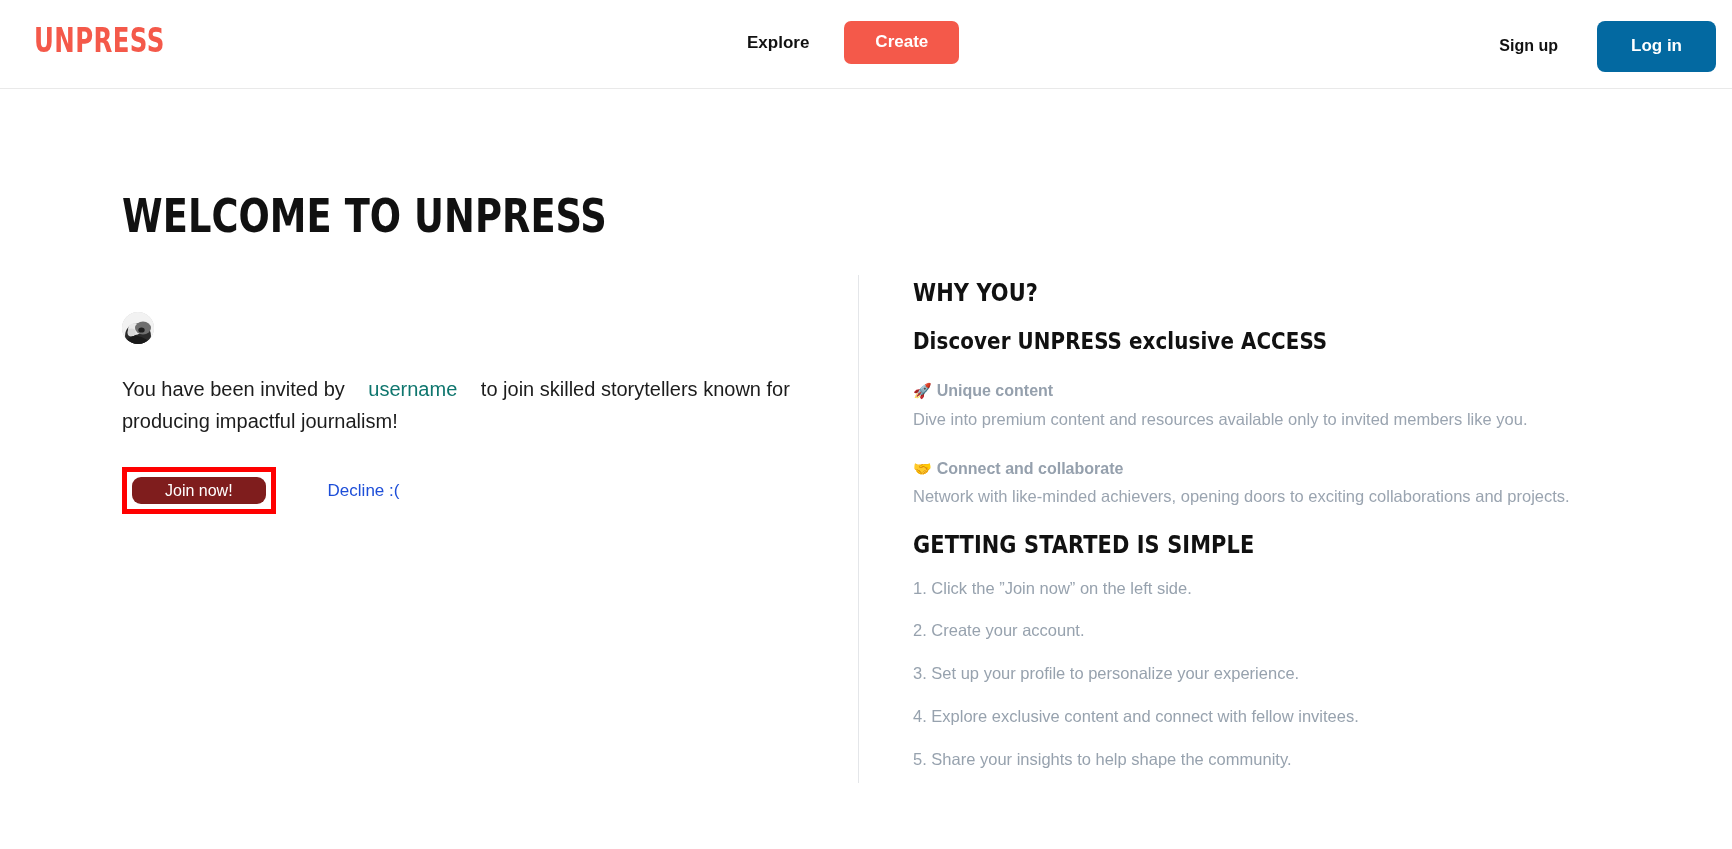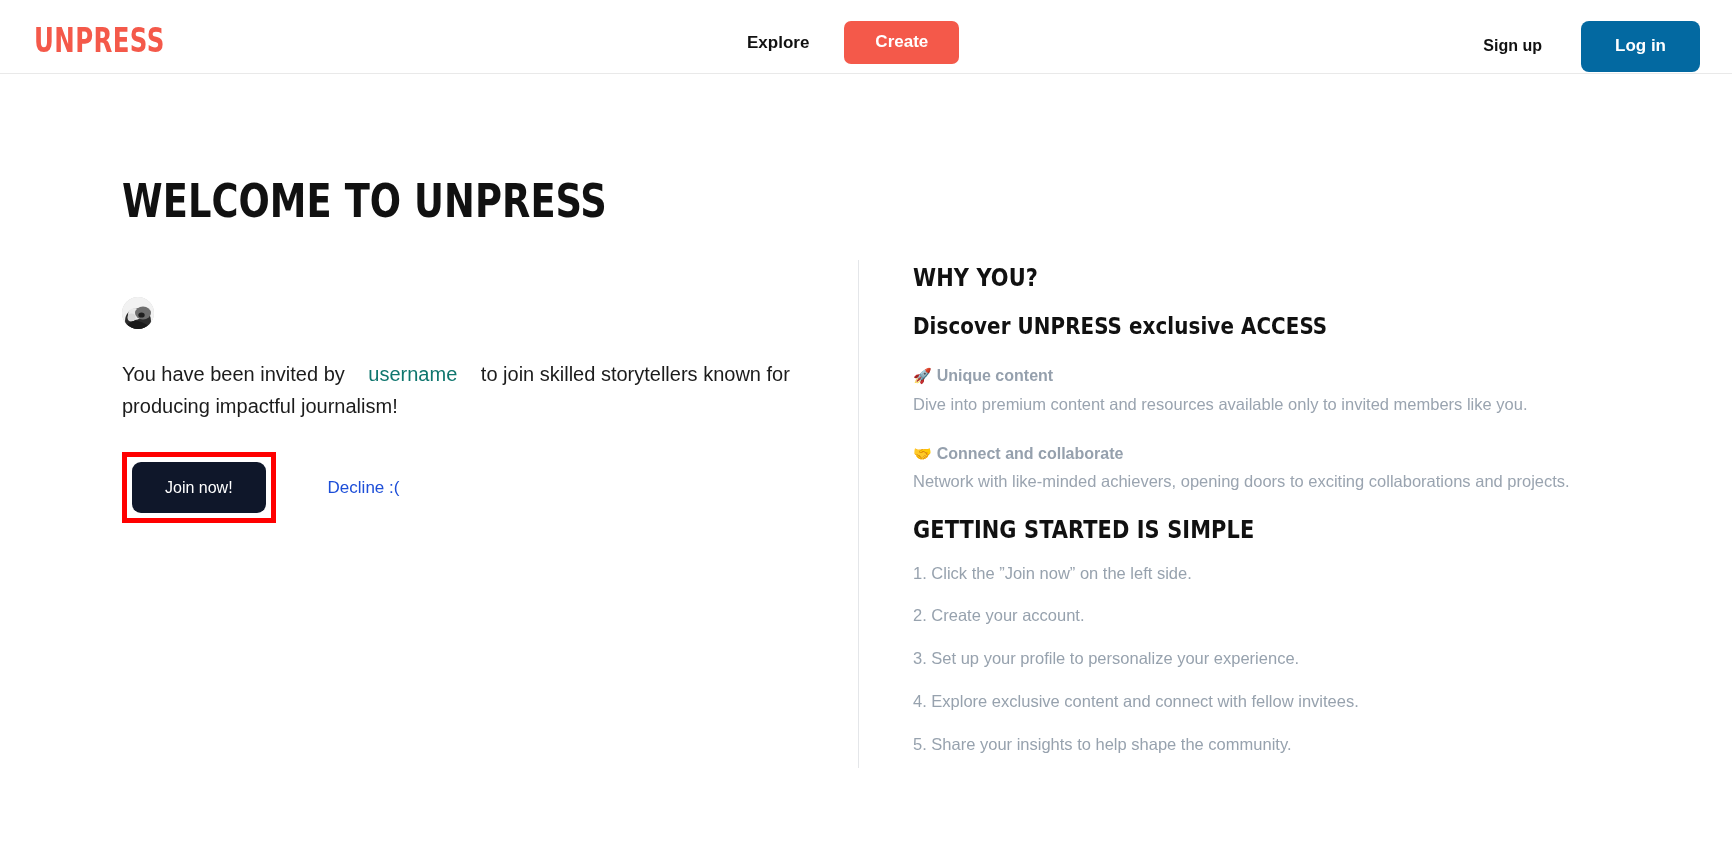--- a/index.html
+++ b/index.html
@@ -8,21 +8,21 @@
     width: 1732px;
     height: 849px;
     background: #ffffff;
     font-family: "Liberation Sans", sans-serif;
     overflow: hidden;
   }
 
   
   .navbar {
     position: relative;
-    height: 74px;
+    height: 89px;
     width: 100%;
     border-bottom: 1px solid #e9e9e9;
     background: #ffffff;
   }
 
   .logo {
     position: absolute;
     left: 34px;
     top: 23px;
     font-family: "DejaVu Sans Condensed", "Liberation Sans Narrow", "Liberation Sans", sans-serif;
@@ -62,21 +62,21 @@
     border: none;
     border-radius: 7px;
     padding: 12px 31px;
     cursor: pointer;
     font-family: "Liberation Sans", sans-serif;
     line-height: 1.1;
   }
 
   .nav-right {
     position: absolute;
-    right: 32px;
+    right: 16px;
     top: 21px;
     display: flex;
     align-items: center;
     gap: 37px;
   }
 
   .nav-link-signup {
     font-size: 16px;
     font-weight: 700;
     color: #111111;
@@ -157,27 +157,27 @@
   }
 
   .annotation-box {
     border: 5px solid #ff0000;
     padding: 5px;
     display: inline-block;
     line-height: 0;
   }
 
   .btn-join {
-    background: #0f172a;
+    background: #7f1d1d;
     color: #ffffff;
     font-size: 16px;
     font-weight: 400;
     border: none;
     border-radius: 9px;
-    padding: 16px 33px;
+    padding: 4px 33px;
     cursor: pointer;
     font-family: "Liberation Sans", sans-serif;
     line-height: 1.2;
   }
 
   .btn-decline {
     background: transparent;
     border: none;
     color: #1d4ed8;
     font-size: 17px;

